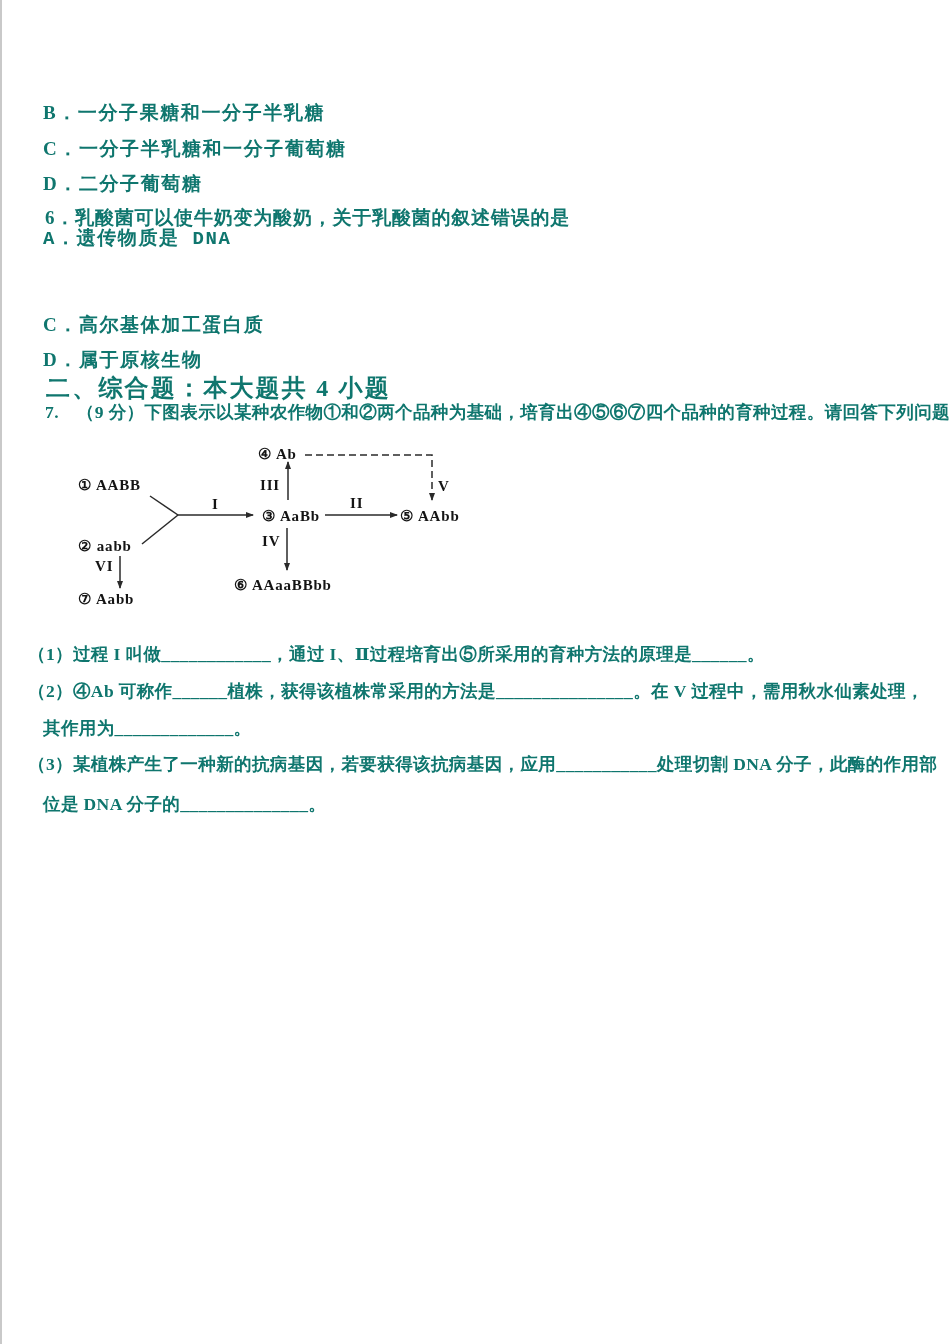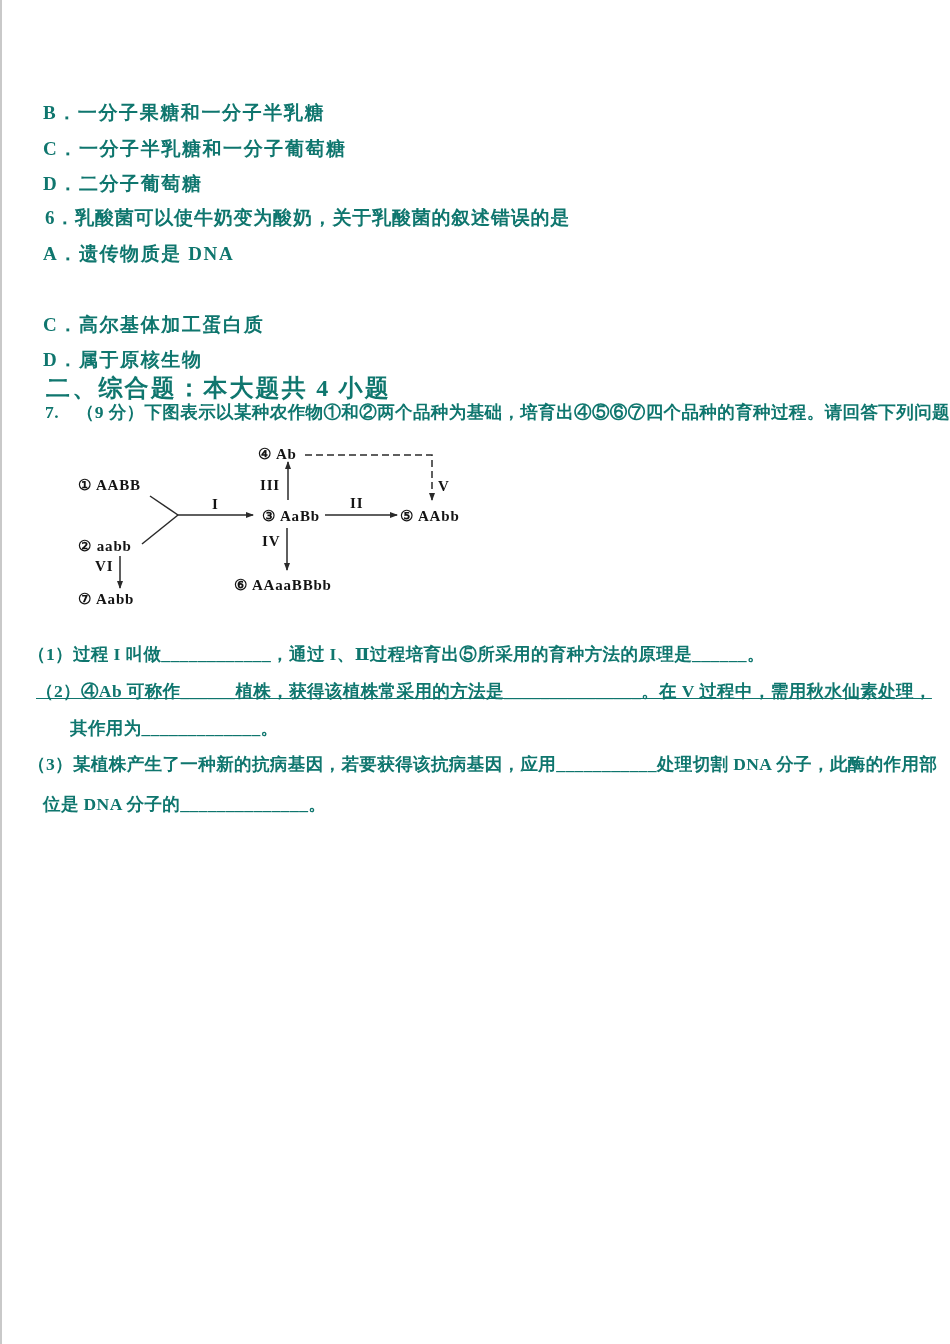--- a/index.html
+++ b/index.html
@@ -19,21 +19,21 @@
 <body>
 
 <div class="page">
   <div class="scan-edge"></div>
 
   <div class="line lg" style="left:43px;top:100px;">B．一分子果糖和一分子半乳糖</div>
   <div class="line lg" style="left:43px;top:136px;">C．一分子半乳糖和一分子葡萄糖</div>
   <div class="line lg" style="left:43px;top:171px;">D．二分子葡萄糖</div>
 
   <div class="line lg" style="left:45px;top:205px;letter-spacing:0.8px;">6．乳酸菌可以使牛奶变为酸奶，关于乳酸菌的叙述错误的是</div>
-  <div class="line lg" style="left:43px;top:241px;">A．遗传物质是 DNA</div>
+  <div class="line lg" style="left:43px;top:225px;font-family:Liberation Mono, monospace;">A．遗传物质是 DNA</div>
   <div class="line lg" style="left:43px;top:312px;">C．高尔基体加工蛋白质</div>
   <div class="line lg" style="left:43px;top:347px;">D．属于原核生物</div>
 
   <div class="line sec" style="left:46px;top:372px;">二、综合题：本大题共 4 小题</div>
 
   <div class="line md" style="left:45px;top:400px;">7.　（9 分）下图表示以某种农作物①和②两个品种为基础，培育出④⑤⑥⑦四个品种的育种过程。请回答下列问题：</div>
 
   <svg class="diagram" width="420" height="190" viewBox="0 0 420 190">
     <defs>
       <marker id="ah" markerWidth="10" markerHeight="8" refX="7" refY="3" orient="auto" markerUnits="userSpaceOnUse">
@@ -66,18 +66,18 @@
 
     <text x="150" y="71">I</text>
     <text x="288" y="70">II</text>
     <text x="198" y="52">III</text>
     <text x="200" y="108">IV</text>
     <text x="376" y="53">V</text>
     <text x="33" y="133">VI</text>
   </svg>
 
   <div class="line md" style="left:28px;top:642px;">（1）过程 I 叫做____________，通过 I、Ⅱ过程培育出⑤所采用的育种方法的原理是______。</div>
-  <div class="line md" style="left:36px;top:679px;text-decoration:underline;">（2）④Ab 可称作______植株，获得该植株常采用的方法是_______________。在 V 过程中，需用秋水仙素处理，</div>
-  <div class="line md" style="left:43px;top:716px;margin-left:27px;">其作用为_____________。</div>
+  <div class="line md" style="left:28px;top:679px;">（2）④Ab 可称作______植株，获得该植株常采用的方法是_______________。在 V 过程中，需用秋水仙素处理，</div>
+  <div class="line md" style="left:43px;top:716px;">其作用为_____________。</div>
   <div class="line md" style="left:28px;top:752px;">（3）某植株产生了一种新的抗病基因，若要获得该抗病基因，应用___________处理切割 DNA 分子，此酶的作用部</div>
   <div class="line md" style="left:43px;top:792px;">位是 DNA 分子的______________。</div>
 
 </div>
 
 </body></html>

